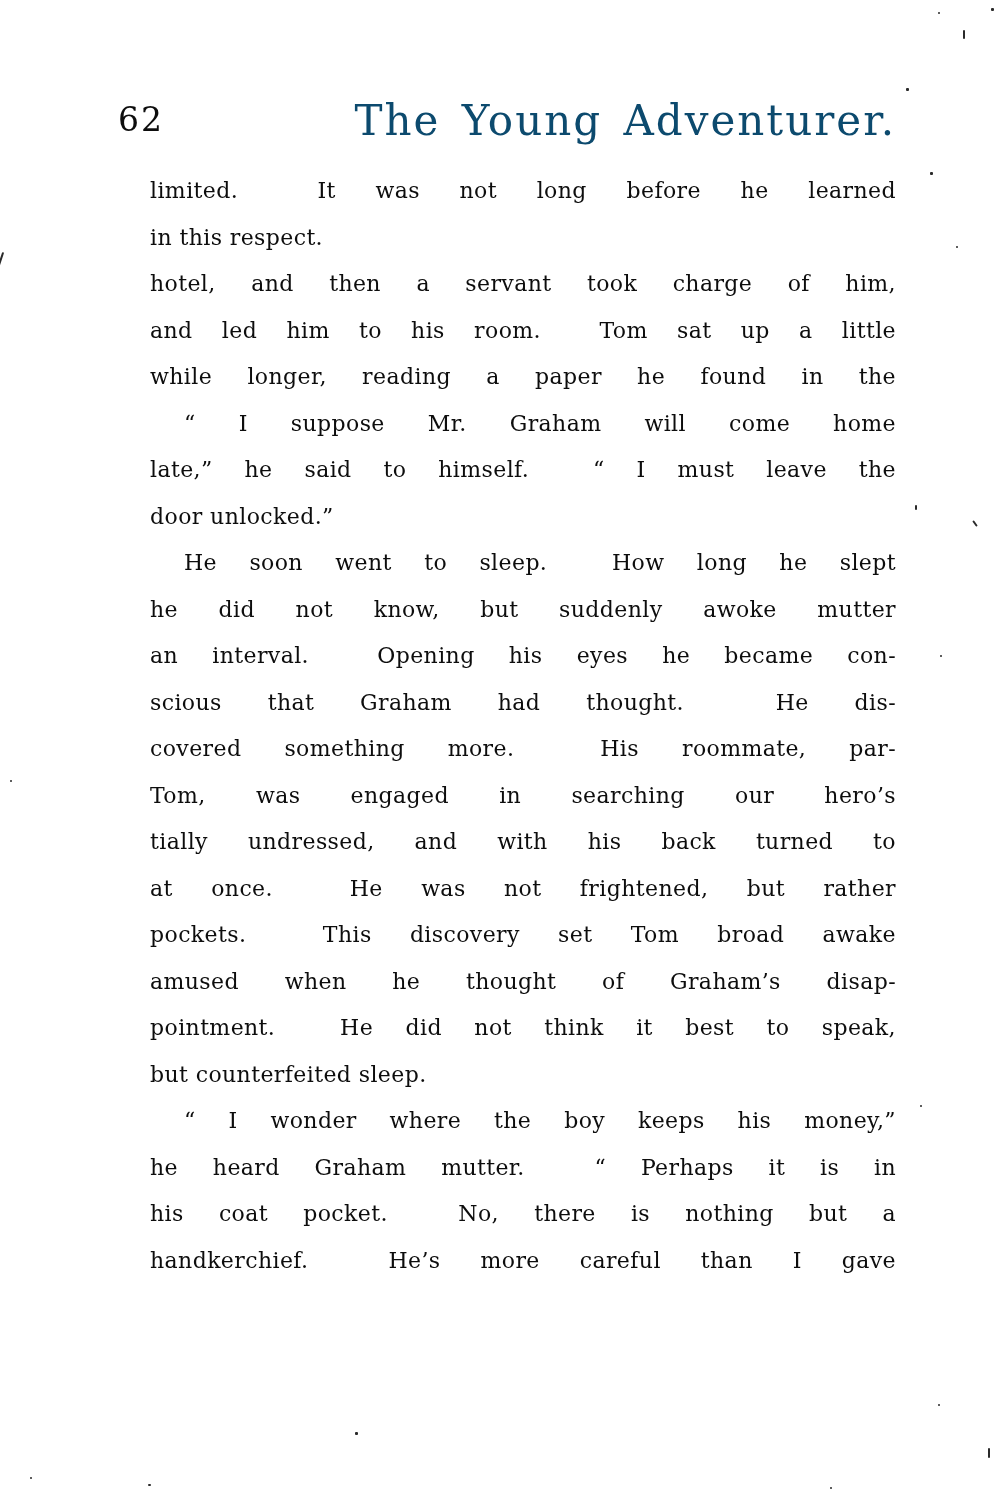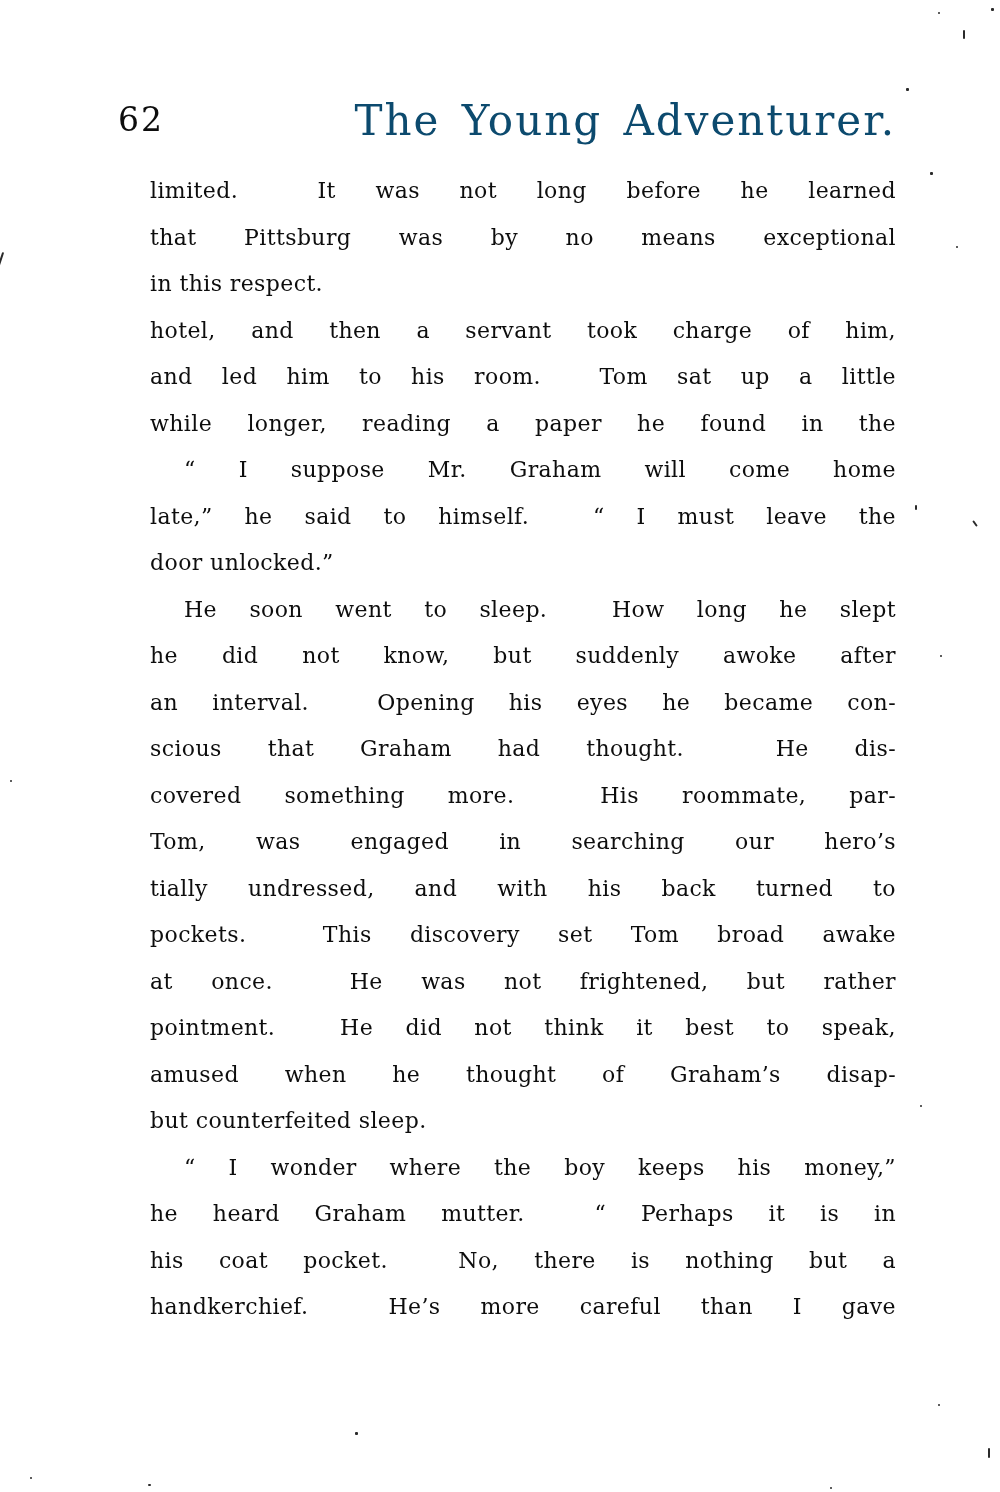--- a/index.html
+++ b/index.html
@@ -73,45 +73,44 @@
 <div class="page">
 
   <div class="page-header">
     <div class="page-number">62</div>
     <div class="running-title">The Young Adventurer.</div>
   </div>
 
   <div class="text-block">
       <div class="para">
         <div class="line">limited.  It was not long before he learned</div>
-        <div class="line">that Pittsburg was by no means exceptional</div>
         <div class="line last">in this respect.</div>
       </div>
       <div class="para">
         <div class="line">hotel, and then a servant took charge of him,</div>
         <div class="line">and led him to his room.  Tom sat up a little</div>
         <div class="line">while longer, reading a paper he found in the</div>
       </div>
       <div class="para">
         <div class="line indent">“ I suppose Mr. Graham will come home</div>
         <div class="line">late,” he said to himself.  “ I must leave the</div>
         <div class="line last">door unlocked.”</div>
       </div>
       <div class="para">
         <div class="line indent">He soon went to sleep.  How long he slept</div>
-        <div class="line">he did not know, but suddenly awoke after</div>
+        <div class="line">he did not know, but suddenly awoke mutter</div>
         <div class="line">an interval.  Opening his eyes he became con-</div>
         <div class="line">scious that Graham had thought.  He dis-</div>
         <div class="line">covered something more.  His roommate, par-</div>
         <div class="line">Tom, was engaged in searching our hero’s</div>
         <div class="line">tially undressed, and with his back turned to</div>
+        <div class="line">at once.  He was not frightened, but rather</div>
         <div class="line">pockets.  This discovery set Tom broad awake</div>
-        <div class="line">at once.  He was not frightened, but rather</div>
+        <div class="line">amused when he thought of Graham’s disap-</div>
         <div class="line">pointment.  He did not think it best to speak,</div>
-        <div class="line">amused when he thought of Graham’s disap-</div>
         <div class="line last">but counterfeited sleep.</div>
       </div>
       <div class="para">
         <div class="line indent">“ I wonder where the boy keeps his money,”</div>
         <div class="line">he heard Graham mutter.  “ Perhaps it is in</div>
         <div class="line">his coat pocket.  No, there is nothing but a</div>
         <div class="line">handkerchief.  He’s more careful than I gave</div>
       </div>
     </div>
 

